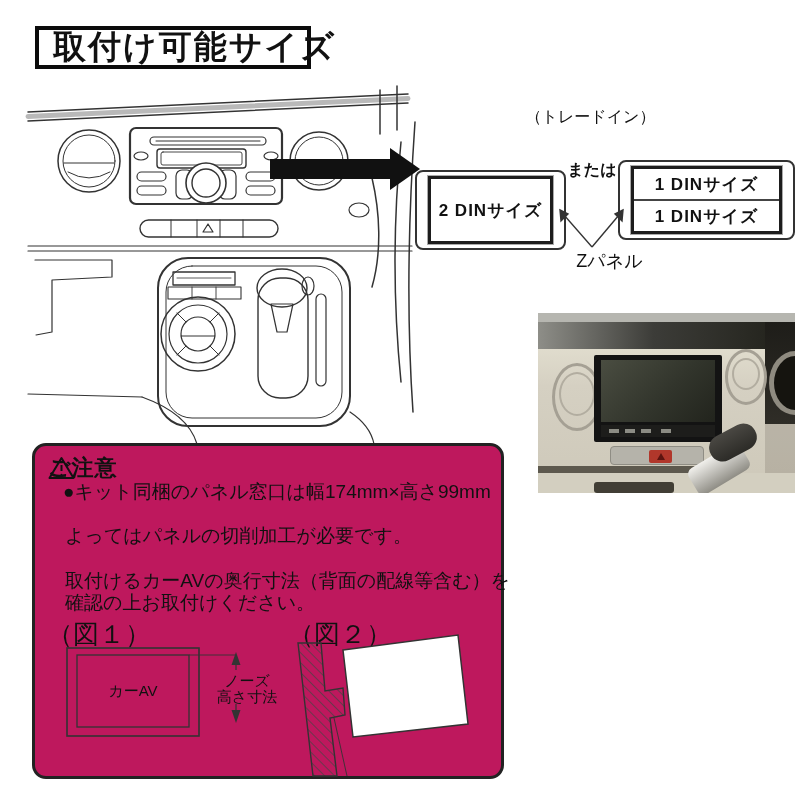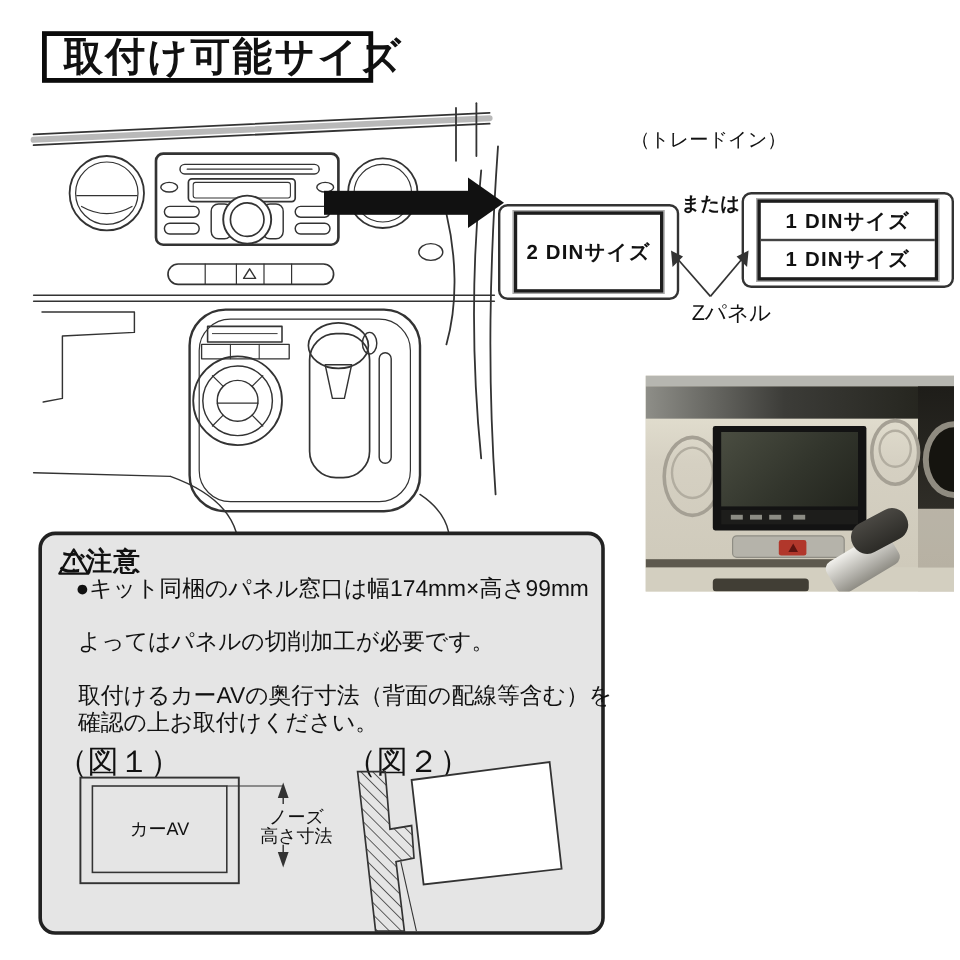--- a/index.html
+++ b/index.html
@@ -20,21 +20,21 @@
   .din-inner { position:absolute; left:11px; right:11px; top:4px; bottom:4px;
     border:3px solid #1d1d1d; outline:1px solid #aaa; background:#fff; display:flex; flex-direction:column; }
   .din-cell { flex:1; display:flex; align-items:center; justify-content:center;
     font-size:17px; font-weight:600; letter-spacing:1px; white-space:nowrap; }
   .din-cell.split { border-bottom:2px solid #444; }
   .or-label { left:566px; top:160px; width:52px; text-align:center; font-size:16px; font-weight:bold; }
   .zpanel-label { left:557px; top:249px; width:105px; text-align:center; font-size:18px; }
 
   
   .notice { left:32px; top:443px; width:472px; height:336px; border:3px solid #222;
-    border-radius:14px; background:#e5e5e5; }
+    border-radius:14px; background:#be185d; }
   .notice-head { position:absolute; left:13px; top:7px; display:flex; align-items:center; gap:7px; }
   .notice-head b { font-size:22px; font-weight:bold; letter-spacing:1px; }
   .nline { position:absolute; font-size:19px; line-height:22px; white-space:nowrap; letter-spacing:0; }
   .nline.cont { left:30px; }
   .nline.start { left:28px; }
   .figlabel { position:absolute; font-size:26px; }
 
   
   .photo { left:538px; top:313px; width:257px; height:180px; background:#d7d2c4; overflow:hidden; }
   .photo .roof { position:absolute; left:0; top:0; width:100%; height:9px; background:#b6b6b0; }

